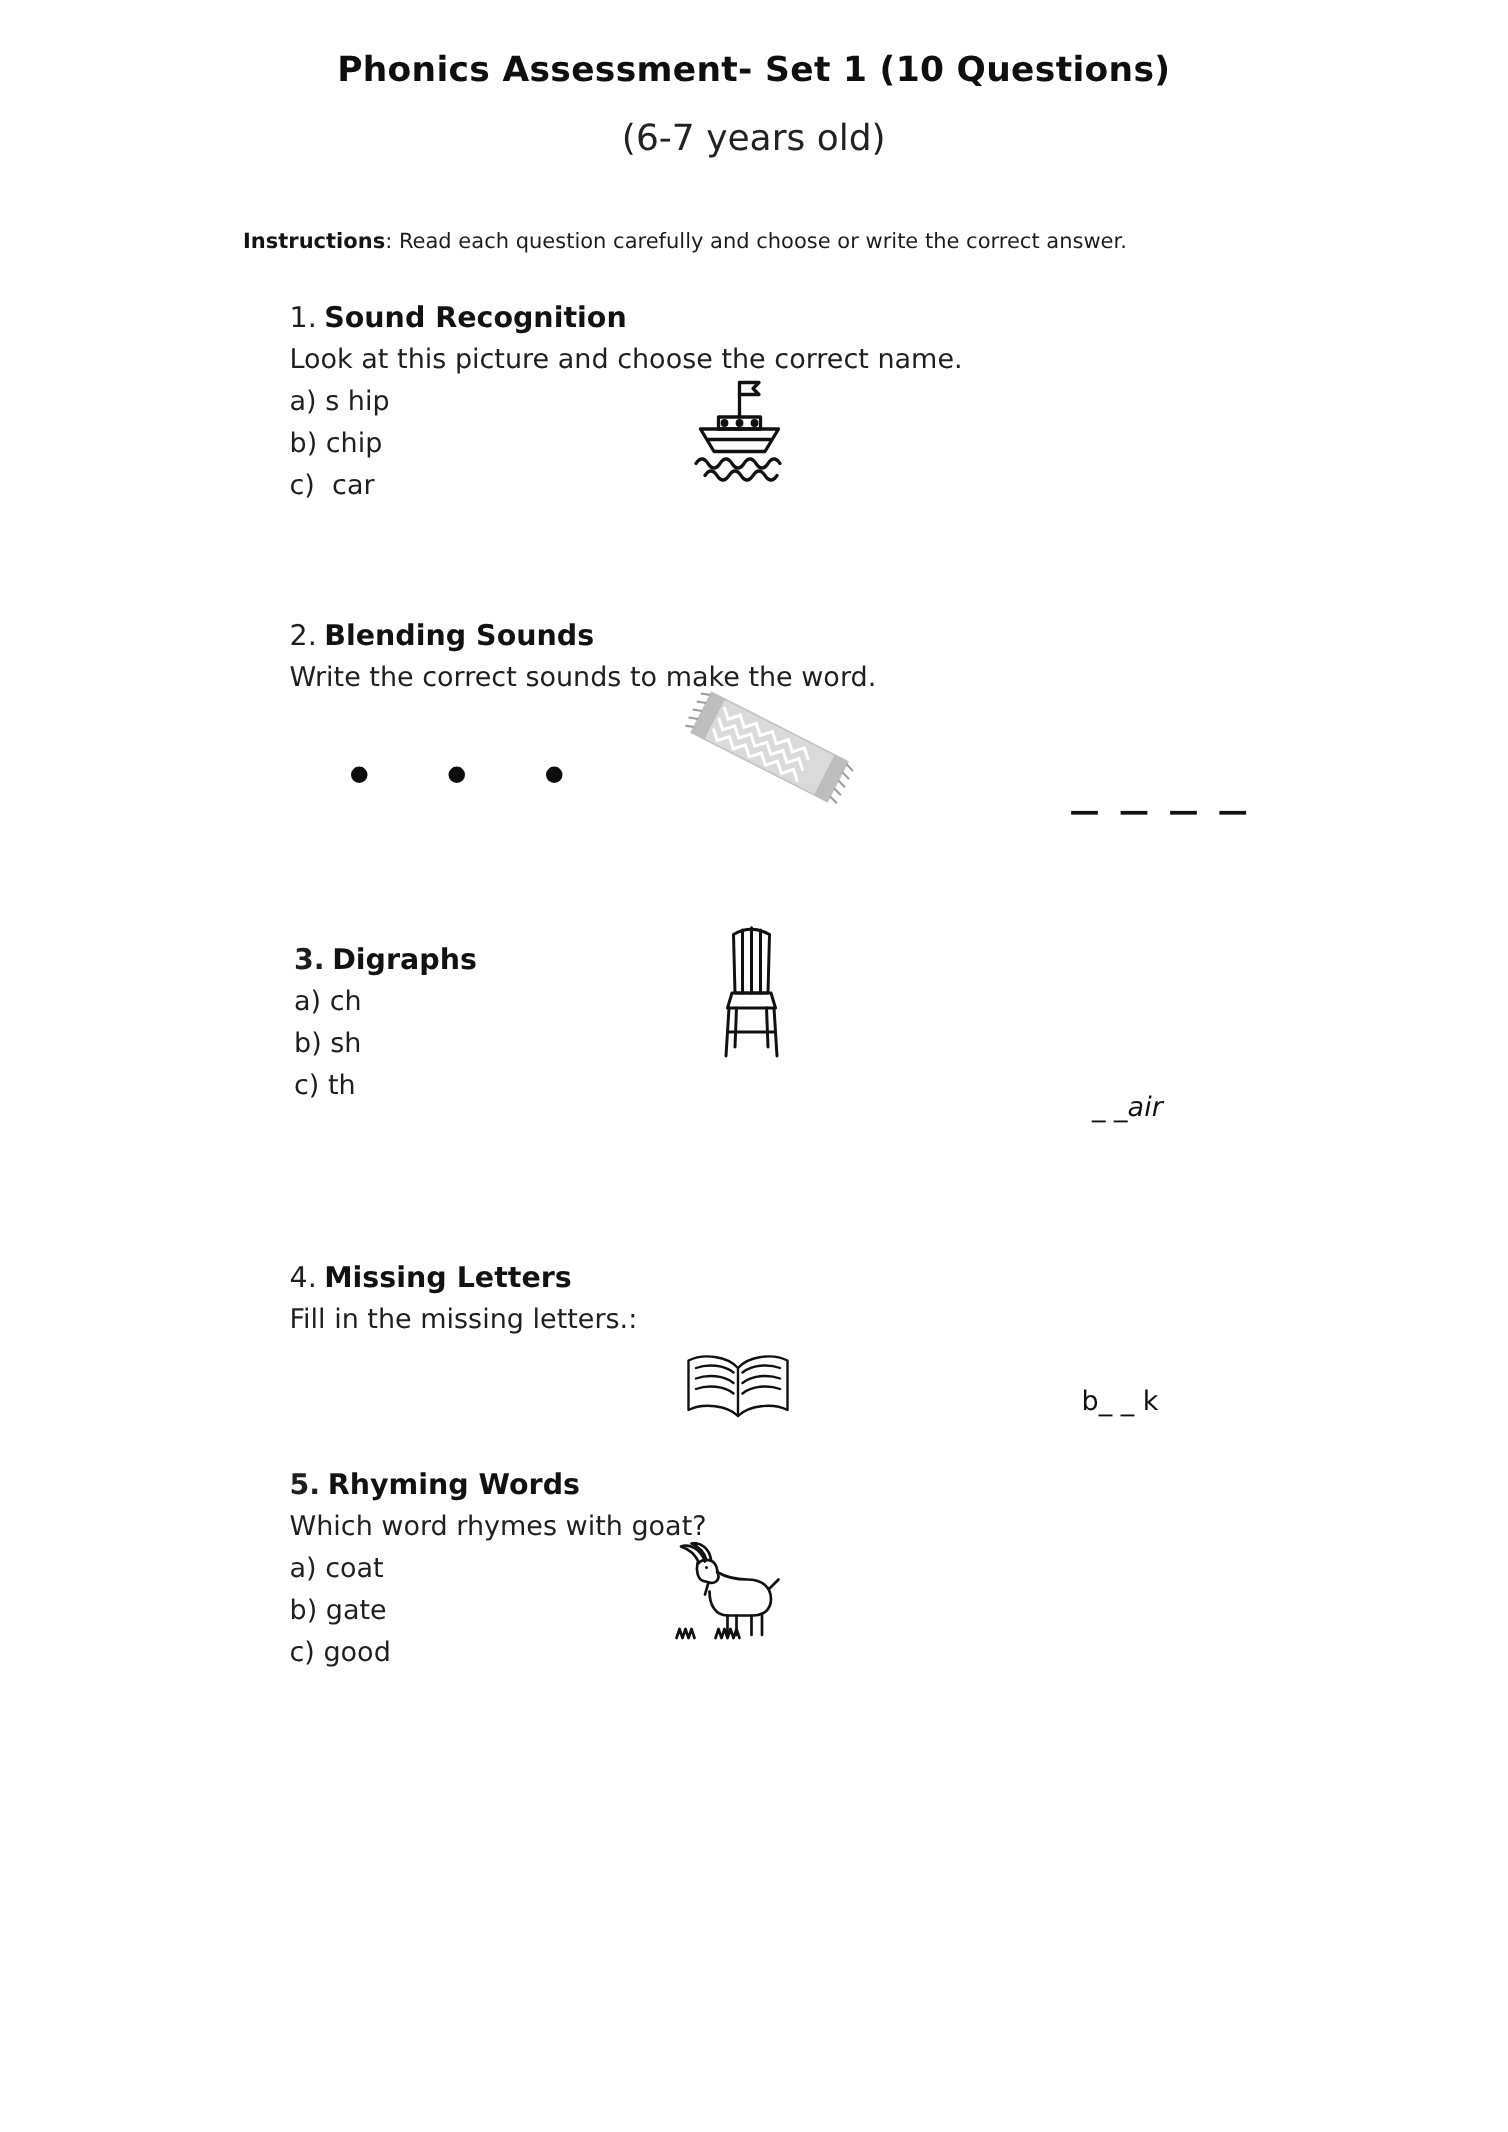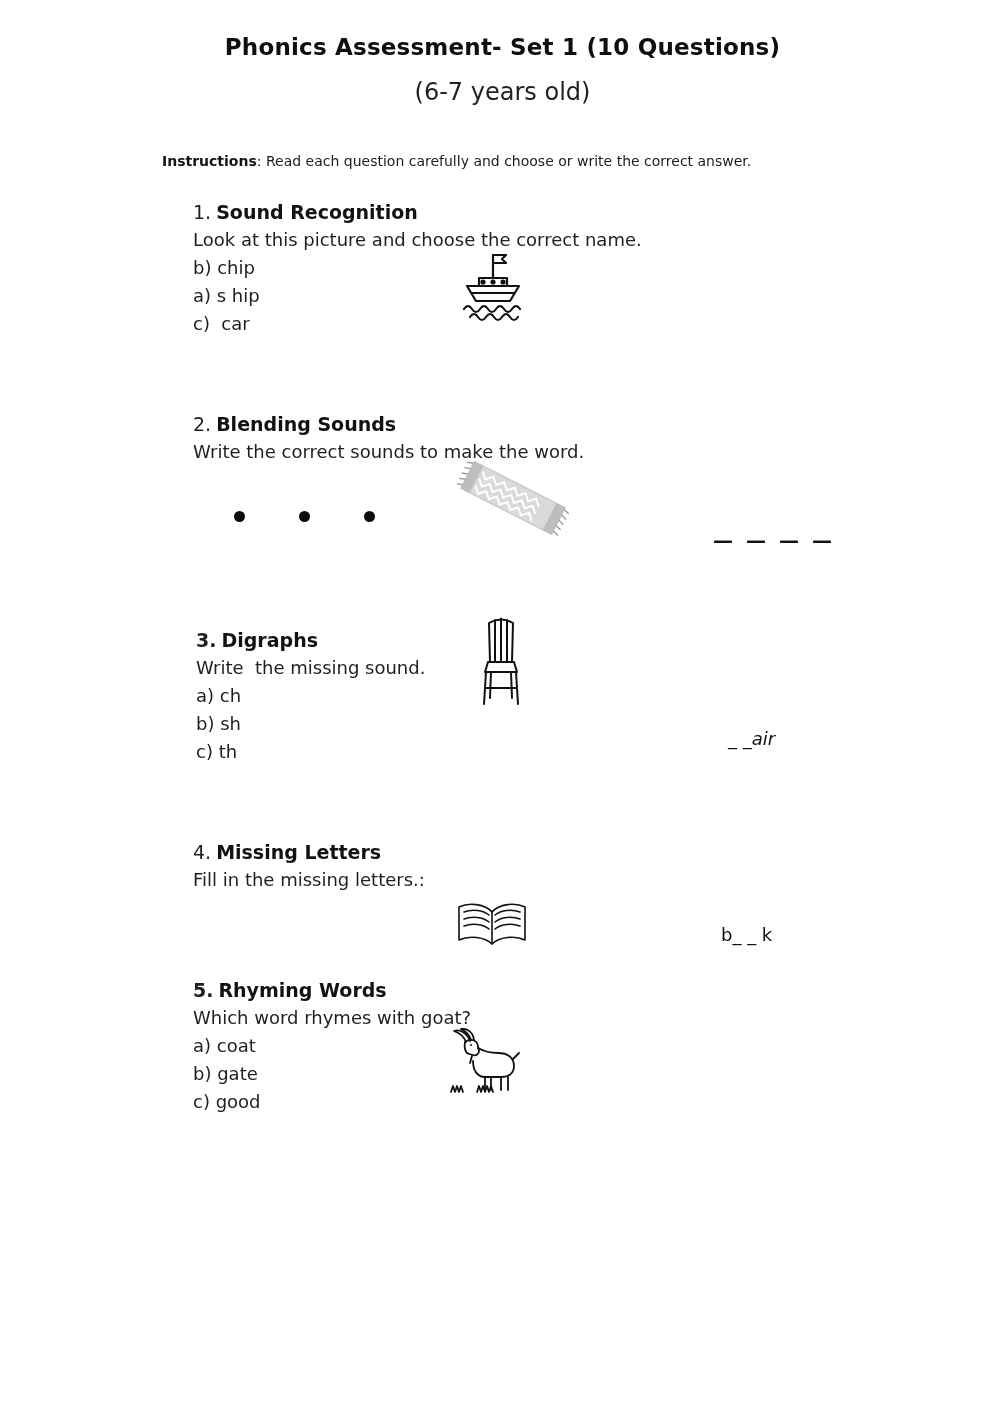--- a/index.html
+++ b/index.html
@@ -55,22 +55,22 @@
   <h1 class="title">Phonics Assessment- Set 1 (10 Questions)</h1>
   <div class="subtitle">(6-7 years old)</div>
 
   <p class="instructions"><b>Instructions</b><span>: Read each question carefully and choose or write the correct answer.</span></p>
 
   <section class="question" style="top:198px">
     <div class="q-head">
       <span class="q-num">1.</span><span class="q-title">Sound Recognition</span>
     </div>
     <div class="q-prompt">Look at this picture and choose the correct name.</div>
+    <div class="q-option">a) s hip</div>
     <div class="q-option">b) chip</div>
-    <div class="q-option">a) s hip</div>
     <div class="q-option">c)  car</div>
   </section>
 
   <div class="icon" style="left:368px; top:250px; width:68px; height:72px;">
     <svg viewBox="0 0 68 72" width="68" height="72">
       <g fill="none" stroke="#111" stroke-width="2.2" stroke-linecap="round" stroke-linejoin="round">
         <line x1="34" y1="5" x2="34" y2="28"></line>
         <path d="M34 5 h13 l-4 4 4 4 h-13"></path>
         <path d="M20 28 h28 v8 h-28 z"></path>
         <path d="M8 36 h52 l-9 15 h-34 z"></path>
@@ -115,21 +115,20 @@
       </g>
     </svg>
   </div>
 
   <div class="answer-blank dashes" style="left:622px; top:528px;">— — — —</div>
 
   <section class="question" style="top:626px; left:105px;">
     <div class="q-head">
       <span class="q-num bold">3.</span><span class="q-title">Digraphs</span>
     </div>
-    <div class="q-prompt">Write  the missing sound.</div>
     <div class="q-option">a) ch</div>
     <div class="q-option">b) sh</div>
     <div class="q-option">c) th</div>
   </section>
 
   <div class="icon" style="left:388px; top:616px; width:44px; height:92px;">
     <svg viewBox="0 0 44 92" width="44" height="92">
       <g fill="none" stroke="#111" stroke-width="2" stroke-linecap="round" stroke-linejoin="round">
         <path d="M10 7 Q22 0 34 7 L33 46 L11 46 Z"></path>
         <path d="M16 4 L16 46 M22 2.5 L22 46 M28 4 L28 46"></path>

